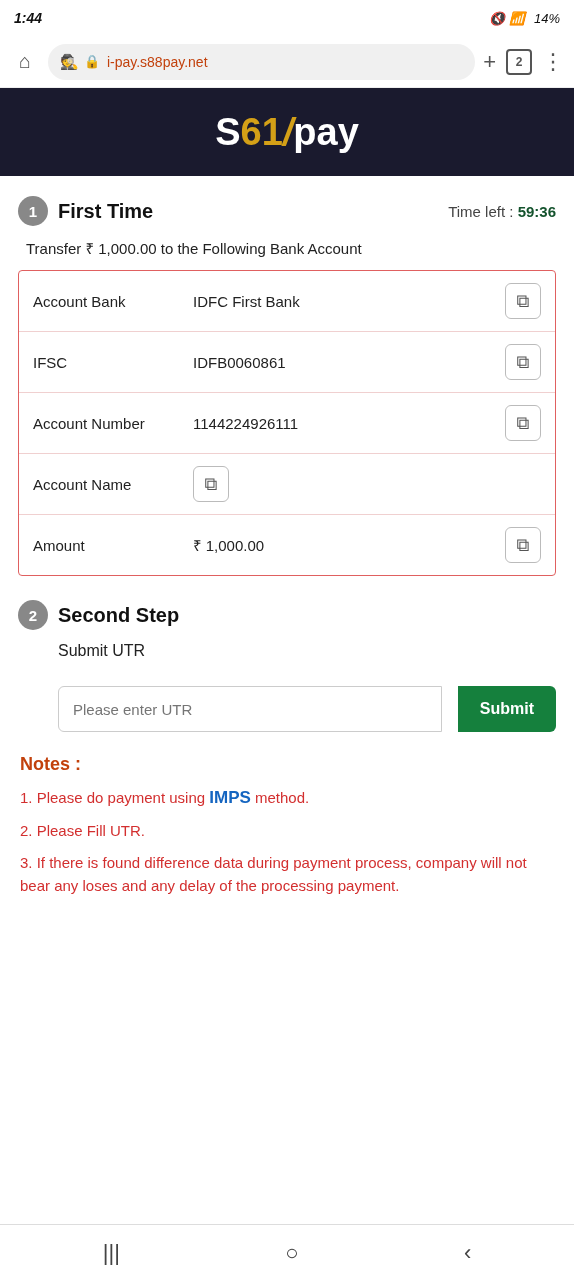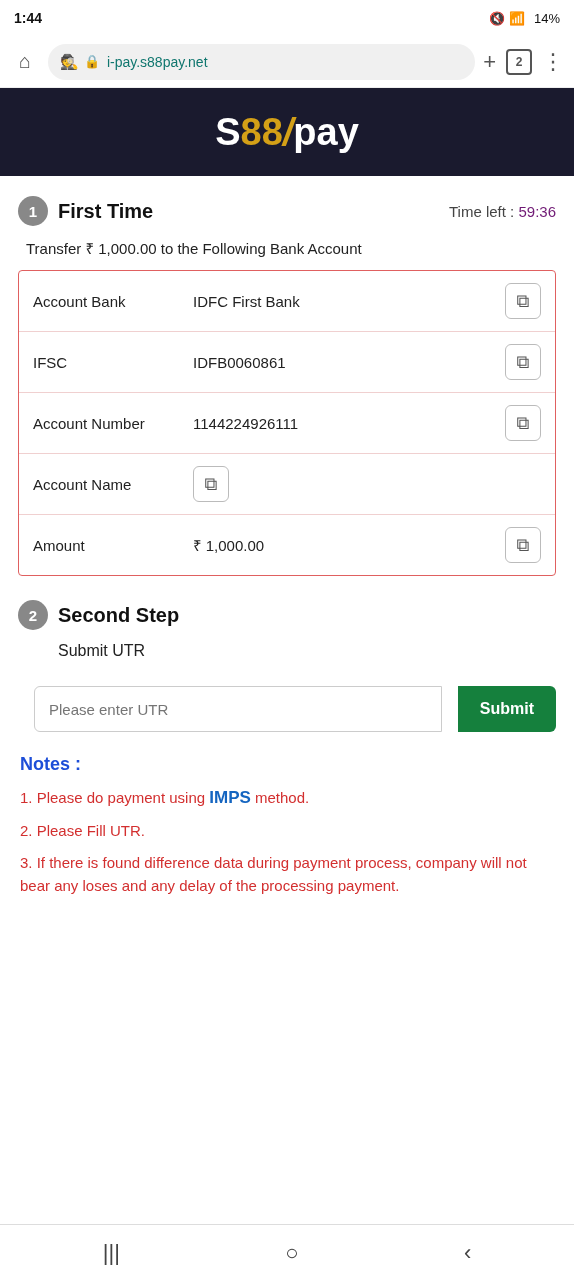--- a/index.html
+++ b/index.html
@@ -17,20 +17,21 @@
     }
 
     
     .status-bar {
       background: #fff;
       height: 36px;
       display: flex;
       align-items: center;
       justify-content: space-between;
       padding: 0 14px;
+      font-style: italic;
     }
     .status-left {
       font-size: 14px;
       font-weight: bold;
       color: #111;
     }
     .status-right {
       display: flex;
       align-items: center;
       gap: 4px;
@@ -62,21 +63,21 @@
       background: #f0f0f0;
       border-radius: 20px;
       height: 36px;
       display: flex;
       align-items: center;
       padding: 0 12px;
       gap: 6px;
     }
     .browser-url-text {
       font-size: 14px;
-      color: #0f766e;
+      color: #c2410c;
     }
     .browser-actions {
       display: flex;
       align-items: center;
       gap: 10px;
       color: #555;
       font-size: 18px;
     }
     .tab-badge {
       width: 26px;
@@ -157,22 +158,22 @@
     .step-title {
       font-size: 20px;
       font-weight: bold;
       color: #111;
     }
     .timer-area {
       font-size: 15px;
       color: #444;
     }
     .timer-value {
-      color: #701a75;
-      font-weight: normal;
+      color: #14532d;
+      font-weight: bold;
     }
 
     .transfer-label {
       font-size: 15px;
       color: #222;
       margin-bottom: 12px;
       margin-left: 8px;
     }
 
     
@@ -220,21 +221,21 @@
     
     .submit-label {
       font-size: 16px;
       color: #222;
       margin-bottom: 26px;
       margin-left: 40px;
     }
     .utr-row {
       display: flex;
       align-items: center;
-      margin-left: 16px;
+      margin-left: 40px;
       gap: 16px;
       justify-content: flex-end;
     }
     .utr-input {
       flex: 1;
       height: 46px;
       border: 1.5px solid #ccc;
       border-radius: 6px 0 0 6px;
       padding: 0 14px;
       font-size: 15px;
@@ -254,21 +255,21 @@
     }
 
     
     .notes-section {
       margin-top: 22px;
       margin-left: 2px;
     }
     .notes-title {
       font-size: 18px;
       font-weight: bold;
-      color: #1d4ed8;
+      color: #c2410c;
       margin-bottom: 10px;
     }
     .notes-item {
       font-size: 15px;
       color: #d32f2f;
       margin-bottom: 8px;
       line-height: 1.55;
     }
     .imps-highlight {
       font-weight: 900;
@@ -315,21 +316,21 @@
   </div>
   <div class="browser-actions">
     <span style="font-size:22px;">+</span>
     <div class="tab-badge">2</div>
     <span style="font-size:22px;">⋮</span>
   </div>
 </div>
 
 <div class="logo-area">
   <div class="logo-text">
-    <span class="logo-s">S</span><span class="logo-88">88</span><span class="logo-slash">/</span><span class="logo-pay">pay</span>
+    <span class="logo-s">S</span><span class="logo-88">61</span><span class="logo-slash">/</span><span class="logo-pay">pay</span>
   </div>
 </div>
 
 <div class="main-content">
 
   <div class="step-section">
     <div class="step-header">
       <div class="step-title-left">
         <div class="step-badge">1</div>
         <span class="step-title">First Time</span>

